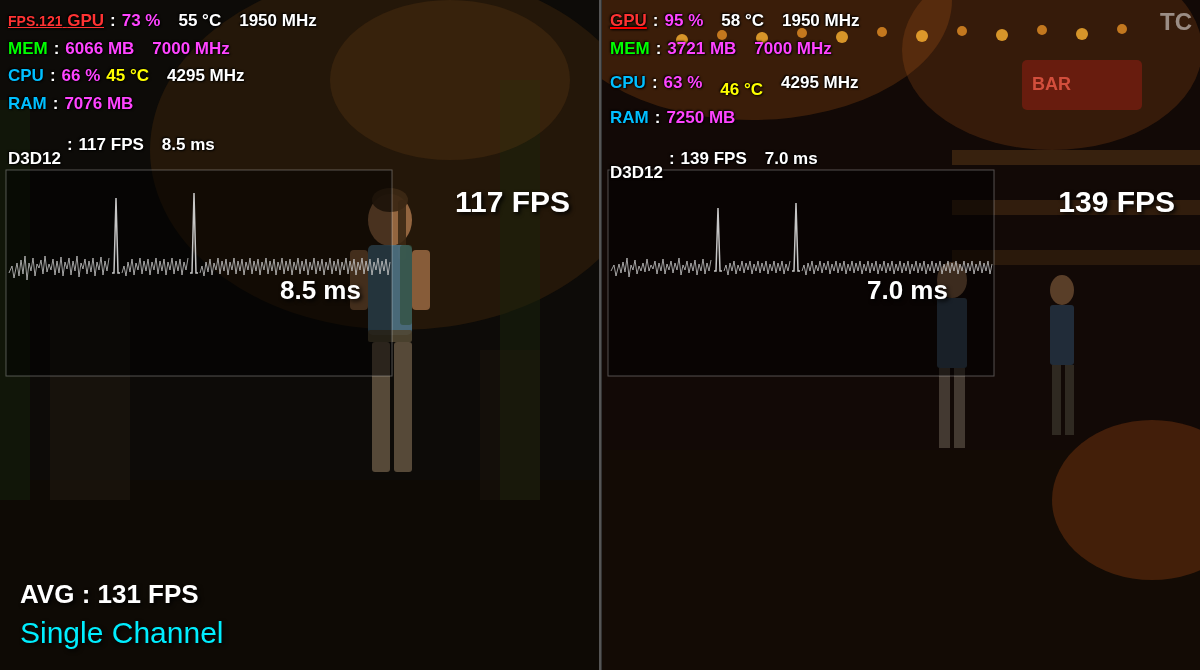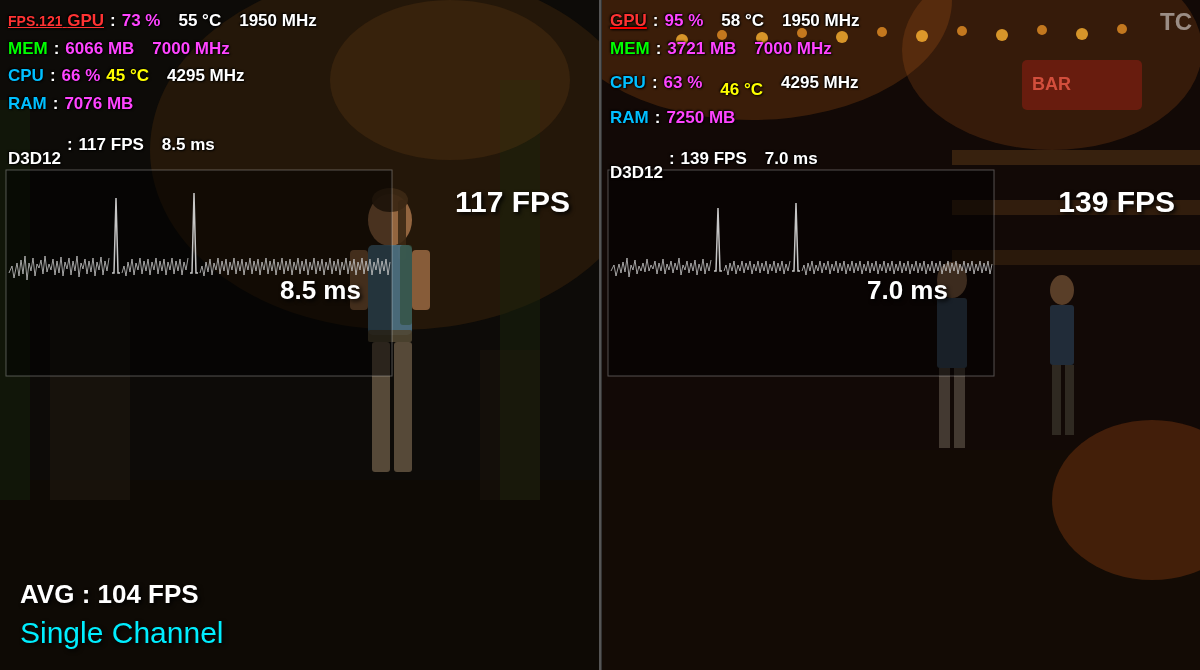--- a/index.html
+++ b/index.html
@@ -313,21 +313,21 @@
           356,102 358,90 360,106 362,93 364,103 366,91 368,107 370,94
           372,102 374,90 376,106 378,93 380,103 382,91 384,107 386,94
         " fill="none" stroke="rgba(200,200,200,0.8)" stroke-width="1"></polyline>
       </svg>
     </div>
 
     <div class="fps-badge" id="left-fps-badge">117 FPS</div>
 
     <div class="ms-badge" id="left-ms-badge">8.5 ms</div>
 
-    <div class="bottom-avg">AVG : 104 FPS</div>
+    <div class="bottom-avg">AVG : 131 FPS</div>
 
     <div class="bottom-label">Single Channel</div>
 
   </div>
 
   <div class="divider"></div>
 
   <div class="panel panel-right" style="position:relative;">
 
     <svg style="position:absolute;top:0;left:0;width:600px;height:670px;z-index:1;" xmlns="http://www.w3.org/2000/svg">

